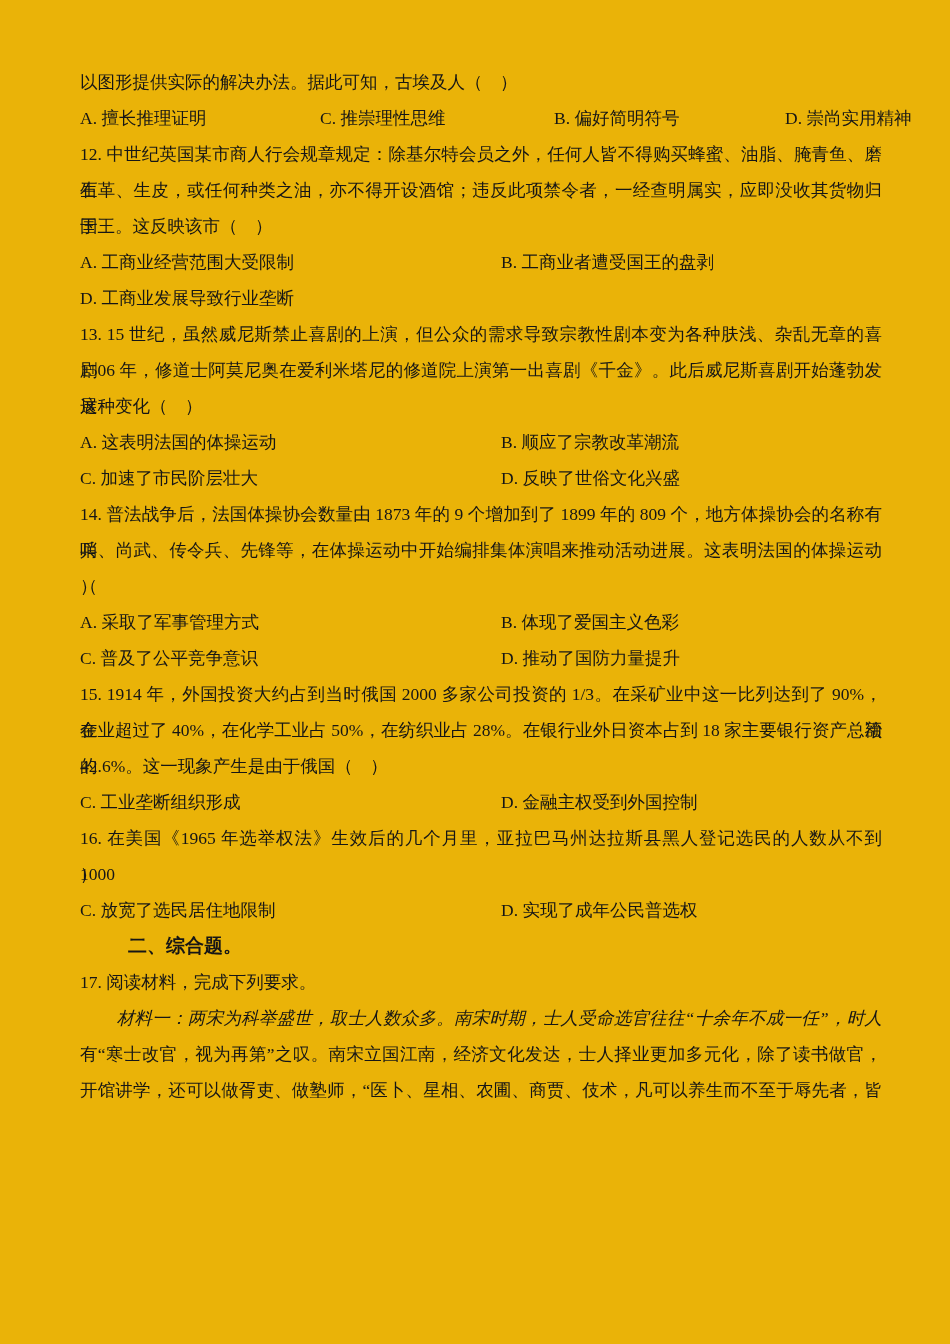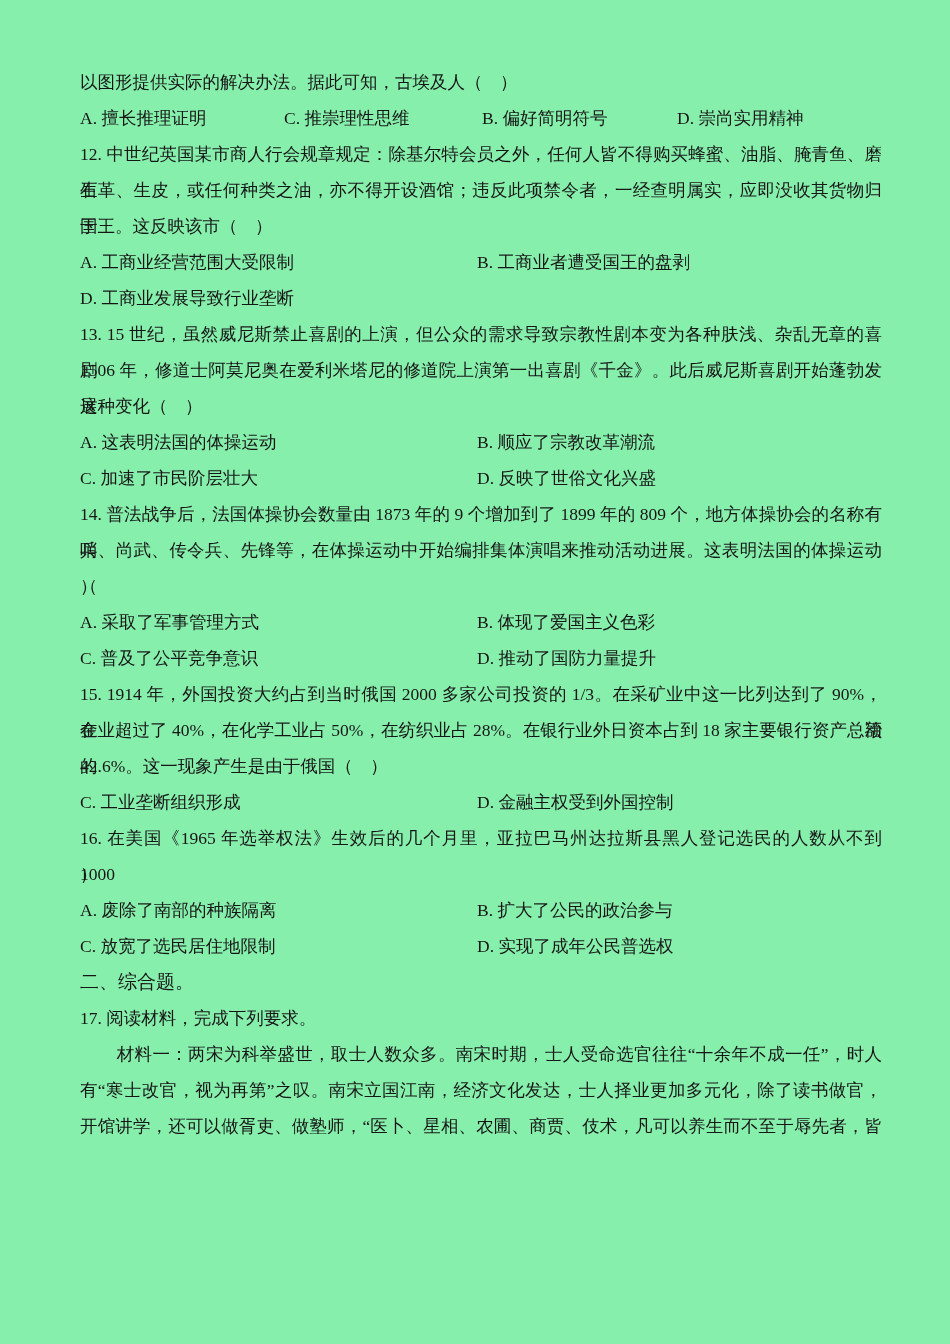--- a/index.html
+++ b/index.html
@@ -1,51 +1,54 @@
 <!DOCTYPE html>
 <html lang="zh"><head>
 <meta charset="utf-8">
 <style>
   html,body{margin:0;padding:0;background:#ffffff;}
   .page{
     position:relative;
     width:950px;height:1344px;
-    background:#86efac;
+    background:#eab308;
     color:#161616;
     font-family:"Liberation Serif","DejaVu Serif",serif;
     font-size:17.5px;
     overflow:hidden;
   }
   .content{
     padding:64px 68px 0 80px; 
   }
   .line{
     height:36px;
     line-height:36px;
     white-space:nowrap;
     overflow:visible;
   }
   .just{
     white-space:normal;
     text-align:justify;
     text-align-last:justify;
   }
-  .indent{ text-indent:2.1em; }
+  .indent{ text-indent:2.1em;font-style:italic; }
   .opts2{
     display:grid;
     grid-template-columns:397px auto;
+    gap:24px;
   }
   .opts4{
     display:grid;
     grid-template-columns:204px 198px 195px auto;
+    gap:36px;
   }
   .opts2 .line,.opts4 .line{white-space:nowrap;}
   .section-title{
-    font-weight:normal;
+    font-weight:bold;
     font-size:19px;
+    margin-left:48px;
   }
   .footer{
     height:38px;
     line-height:38px;
     margin-top:2px;
     text-align:center;
     font-size:16px;
     color:#2a2a2a;
   }
 </style>
@@ -113,24 +116,20 @@
       <div class="opts2">
         <div class="line">C. 工业垄断组织形成</div>
         <div class="line">D. 金融主权受到外国控制</div>
       </div>
     </div>
 
     <div>
       <div class="line just">16. 在美国《1965 年选举权法》生效后的几个月里，亚拉巴马州达拉斯县黑人登记选民的人数从不到 1000</div>
       <div class="line">）</div>
       <div class="opts2">
-        <div class="line">A. 废除了南部的种族隔离</div>
-        <div class="line">B. 扩大了公民的政治参与</div>
-      </div>
-      <div class="opts2">
         <div class="line">C. 放宽了选民居住地限制</div>
         <div class="line">D. 实现了成年公民普选权</div>
       </div>
     </div>
 
     <div class="line section-title">二、综合题。</div>
 
     <div>
       <div class="line">17. 阅读材料，完成下列要求。</div>
       <div class="line just indent">材料一：两宋为科举盛世，取士人数众多。南宋时期，士人受命选官往往“十余年不成一任”，时人</div>

